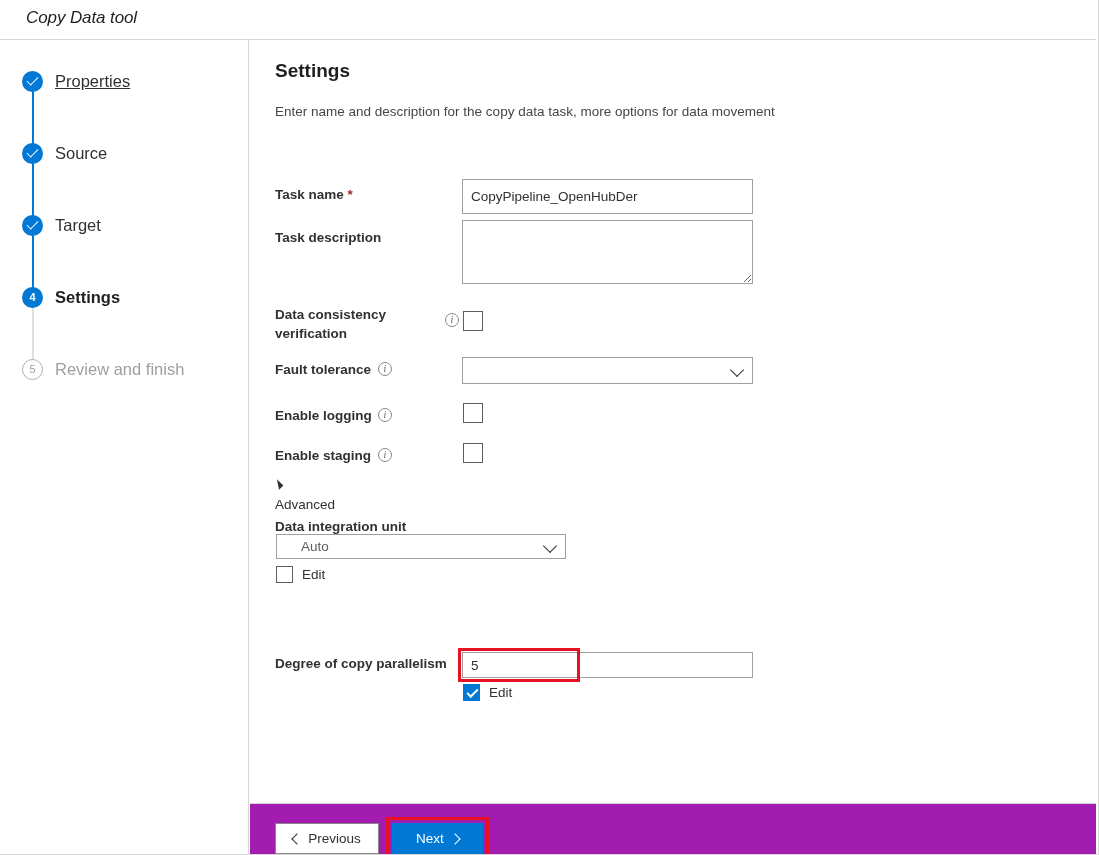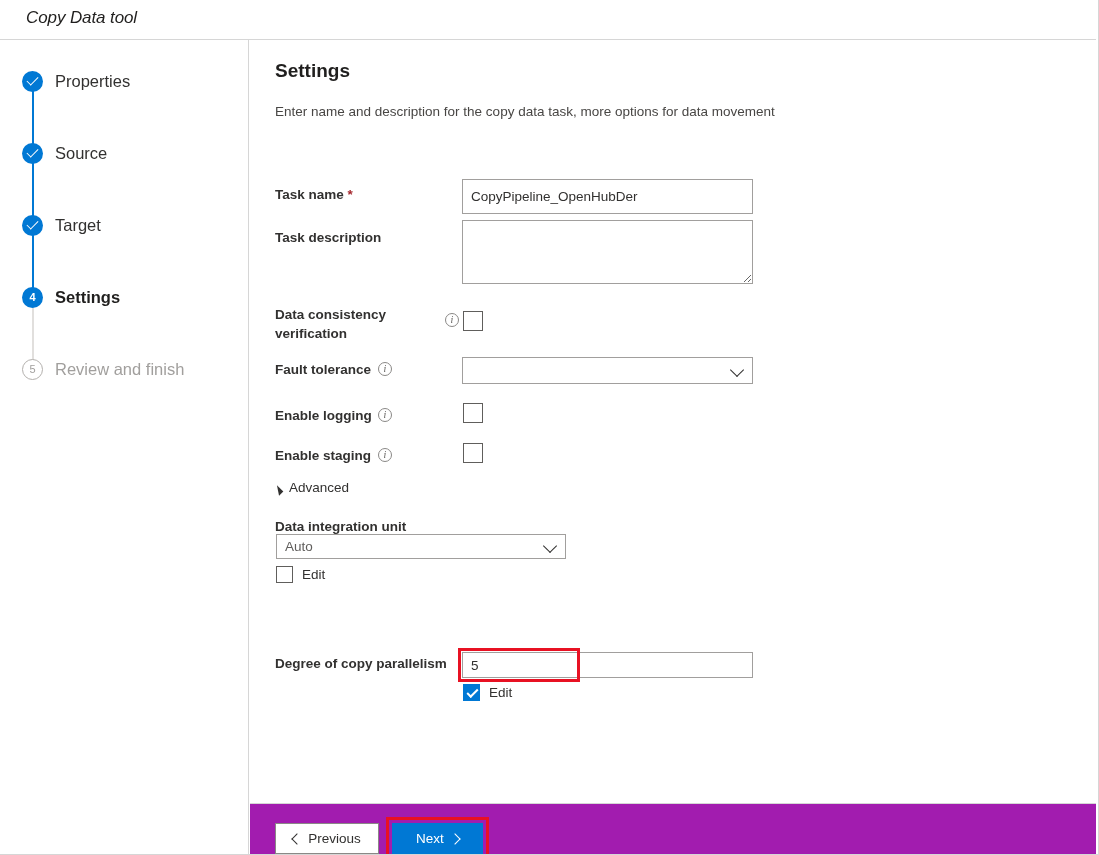--- a/index.html
+++ b/index.html
@@ -177,21 +177,21 @@
     line-height: 16px;
   }
 
   .sel-box {
     position: absolute;
     box-sizing: border-box;
     border: 1px solid #a19f9d;
     background: #ffffff;
     display: flex;
     align-items: center;
-    padding: 0 8px;
+    padding: 0 24px;
     font-size: 13.5px;
     color: #605e5c;
   }
   .sel-box .chev {
     position: absolute;
     right: 10px;
     top: 50%;
     width: 9px;
     height: 9px;
     margin-top: -6px;
@@ -250,24 +250,25 @@
     line-height: 12px;
     text-align: center;
     font-style: italic;
   }
 
   .adv-header {
     position: absolute;
     left: 25px;
     top: 440px;
     display: flex;
-    align-items: flex-end;
+    align-items: flex-start;
     gap: 8px;
     font-size: 13.5px;
     color: #323130;
+    flex-direction: column;
   }
   .adv-caret {
     width: 0; height: 0;
     border-left: 6px solid transparent;
     border-bottom: 9px solid #323130;
     transform: rotate(-45deg);
   }
 
   .charge-text {
     position: absolute;
@@ -352,21 +353,21 @@
   </div>
 
   <div class="sidebar">
     <div class="steps">
 
       <div class="connector" style="top:50px;height:72px;"></div>
       <div class="connector" style="top:122px;height:72px;"></div>
       <div class="connector" style="top:194px;height:72px;"></div>
       <div class="connector pending" style="top:266px;height:72px;"></div>
 
-      <div class="step" style="top:29px;">
+      <div class="step" style="top:29px;text-decoration:underline;">
         <span class="step-bullet done">
             <span class="check"></span>
           </span>
         <span class="step-label">Properties</span>
       </div>
 
       <div class="step" style="top:101px;">
         <span class="step-bullet done">
             <span class="check"></span>
           </span>

